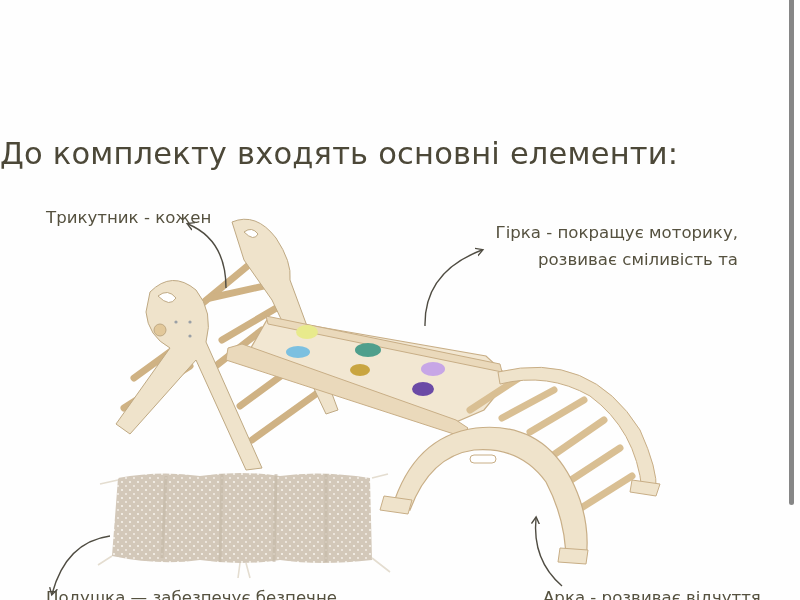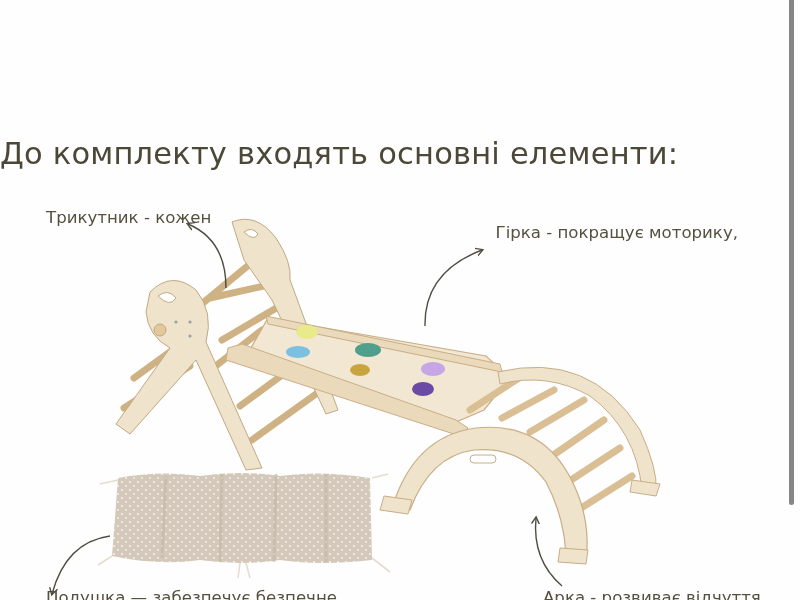--- a/index.html
+++ b/index.html
@@ -42,20 +42,21 @@
 <div class="page">
 
   <h2 class="heading">До комплекту входять основні елементи:</h2>
 
   <div class="label label-triangle">
     <div>Трикутник - кожен</div>
   </div>
 
   <div class="label label-slide">
     <div>Гірка - покращує моторику,</div>
+    <div>розвиває сміливість та</div>
   </div>
 
   <div class="label label-cushion">
     <div>Подушка — забезпечує безпечне</div>
   </div>
 
   <div class="label label-arch">
     <div>Арка - розвиває відчуття</div>
   </div>
 

